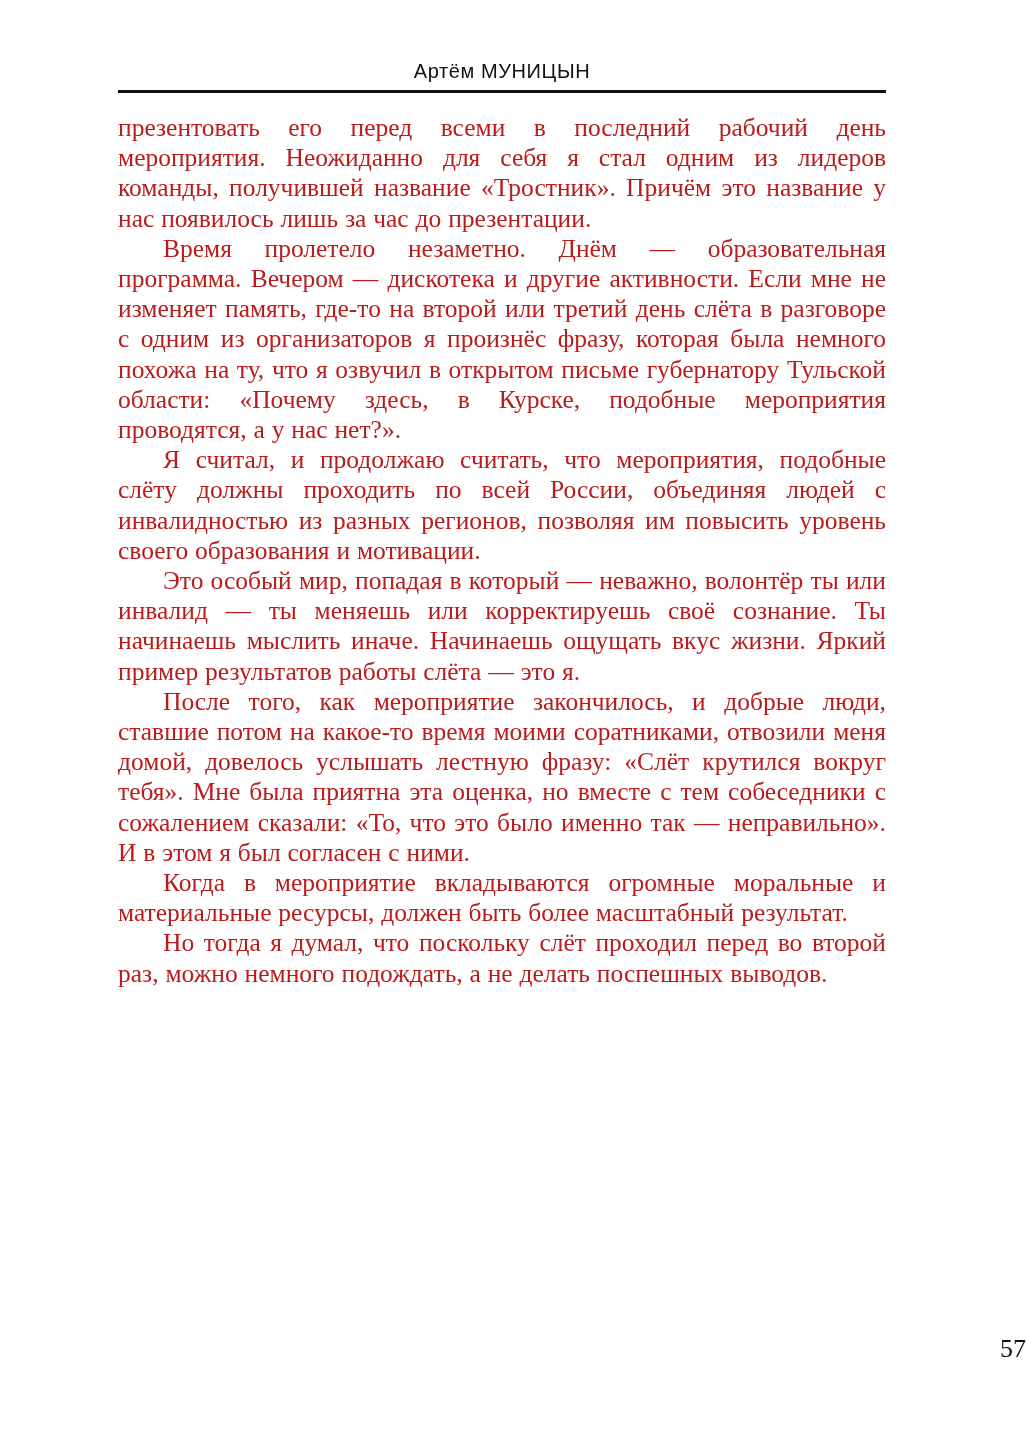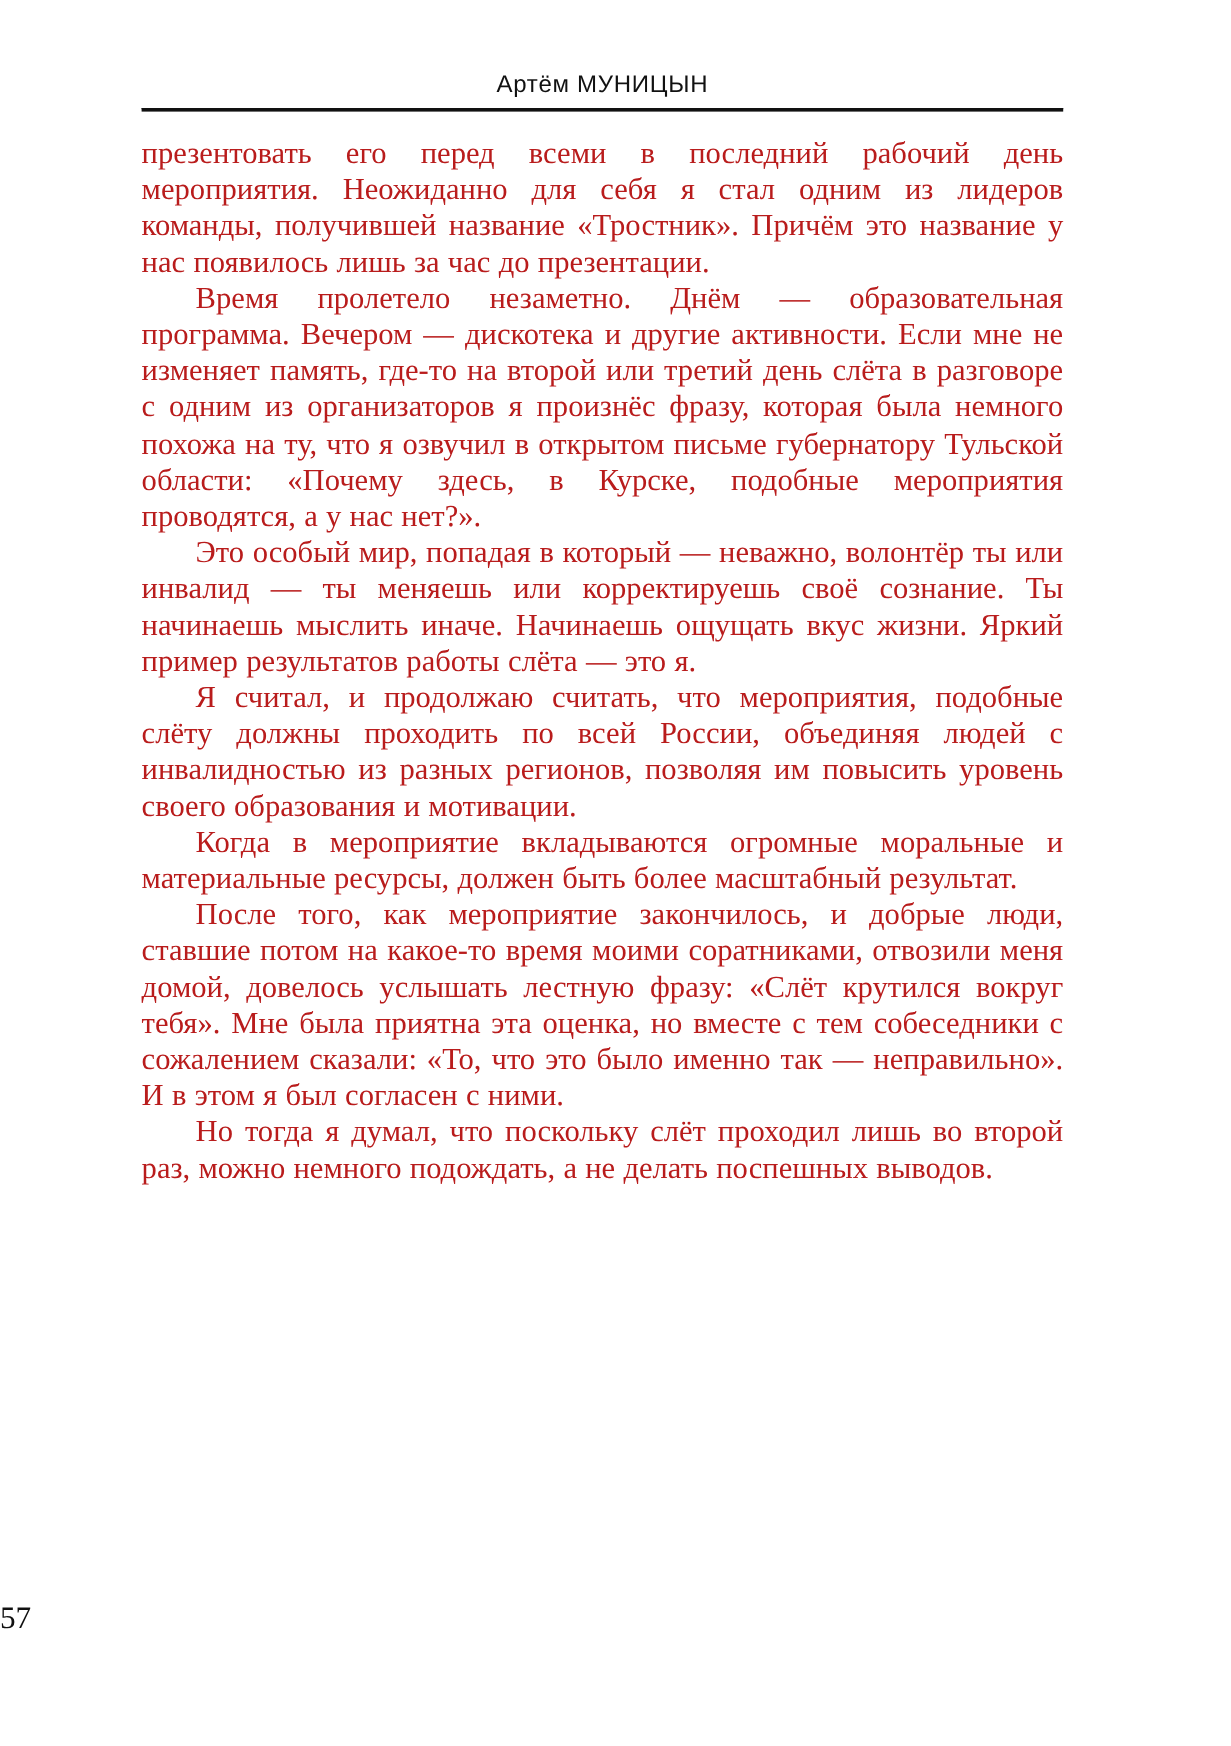--- a/index.html
+++ b/index.html
@@ -71,42 +71,42 @@
   .para.indent {
     text-indent: 45px;
   }
 
   
   .folio {
     position: absolute;
     left: 0;
     top: 1334px;
     width: 1026px;
-    text-align: left;
+    text-align: right;
     font-family: "Liberation Serif", "DejaVu Serif", serif;
     font-size: 26px;
     color: #111111;
     line-height: 30px;
   }
 </style>
 </head>
 <body>
 
 <div class="page">
 
   <div class="header-block">
     <div class="header-title">Артём МУНИЦЫН</div>
     <div class="header-rule"></div>
   </div>
 
   <div class="text-column">
     <p class="para">презентовать его перед всеми в последний рабочий день мероприятия. Неожиданно для себя я стал одним из лидеров команды, получившей название «Тростник». Причём это название у нас появилось лишь за час до презентации.</p>
     <p class="para indent">Время пролетело незаметно. Днём — образовательная программа. Вечером — дискотека и другие активности. Если мне не изменяет память, где-то на второй или третий день слёта в разговоре с одним из организаторов я произнёс фразу, которая была немного похожа на ту, что я озвучил в открытом письме губернатору Тульской области: «Почему здесь, в Курске, подобные мероприятия проводятся, а у нас нет?».</p>
+    <p class="para indent">Я считал, и продолжаю считать, что мероприятия, подобные слёту должны проходить по всей России, объединяя людей с инвалидностью из разных регионов, позволяя им повысить уровень своего образования и мотивации.</p>
     <p class="para indent">Это особый мир, попадая в который — неважно, волонтёр ты или инвалид — ты меняешь или корректируешь своё сознание. Ты начинаешь мыслить иначе. Начинаешь ощущать вкус жизни. Яркий пример результатов работы слёта — это я.</p>
-    <p class="para indent">Я считал, и продолжаю считать, что мероприятия, подобные слёту должны проходить по всей России, объединяя людей с инвалидностью из разных регионов, позволяя им повысить уровень своего образования и мотивации.</p>
+    <p class="para indent">После того, как мероприятие закончилось, и добрые люди, ставшие потом на какое-то время моими соратниками, отвозили меня домой, довелось услышать лестную фразу: «Слёт крутился вокруг тебя». Мне была приятна эта оценка, но вместе с тем собеседники с сожалением сказали: «То, что это было именно так — неправильно». И в этом я был согласен с ними.</p>
     <p class="para indent">Когда в мероприятие вкладываются огромные моральные и материальные ресурсы, должен быть более масштабный результат.</p>
-    <p class="para indent">После того, как мероприятие закончилось, и добрые люди, ставшие потом на какое-то время моими соратниками, отвозили меня домой, довелось услышать лестную фразу: «Слёт крутился вокруг тебя». Мне была приятна эта оценка, но вместе с тем собеседники с сожалением сказали: «То, что это было именно так — неправильно». И в этом я был согласен с ними.</p>
-    <p class="para indent">Но тогда я думал, что поскольку слёт проходил лишь во второй раз, можно немного подождать, а не делать поспешных выводов.</p>
+    <p class="para indent">Но тогда я думал, что поскольку слёт проходил перед во второй раз, можно немного подождать, а не делать поспешных выводов.</p>
   </div>
 
   <div class="folio">57</div>
 
 </div>
 
 </body></html>

